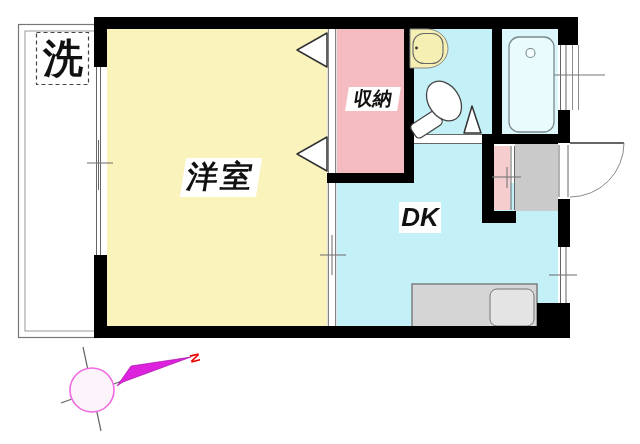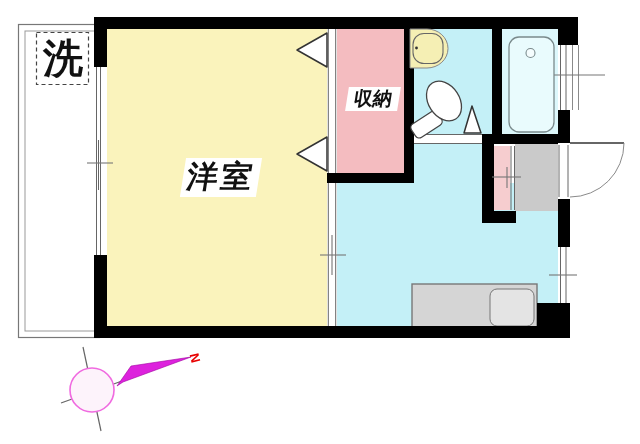--- a/index.html
+++ b/index.html
@@ -158,14 +158,15 @@
     <line x1="83" y1="347" x2="101" y2="431" class="compass-line"></line>
     <line x1="61" y1="403" x2="122" y2="381" class="compass-line"></line>
     <circle cx="92" cy="390" r="22" class="compass-circ"></circle>
     <polygon points="117,386 131,366 191,357 123,382" class="compass-arrow"></polygon>
     <text x="193" y="362" class="north-text" transform="rotate(76 196 356)">N</text>
   </g>
 </svg>
 
   <div class="lbl slant lbl-yoshitsu">洋室</div>
   <div class="lbl slant lbl-shuno">収納</div>
+  <div class="lbl lbl-dk">DK</div>
   <div class="lbl lbl-sen">洗</div>
 </div>
 
 </body></html>

